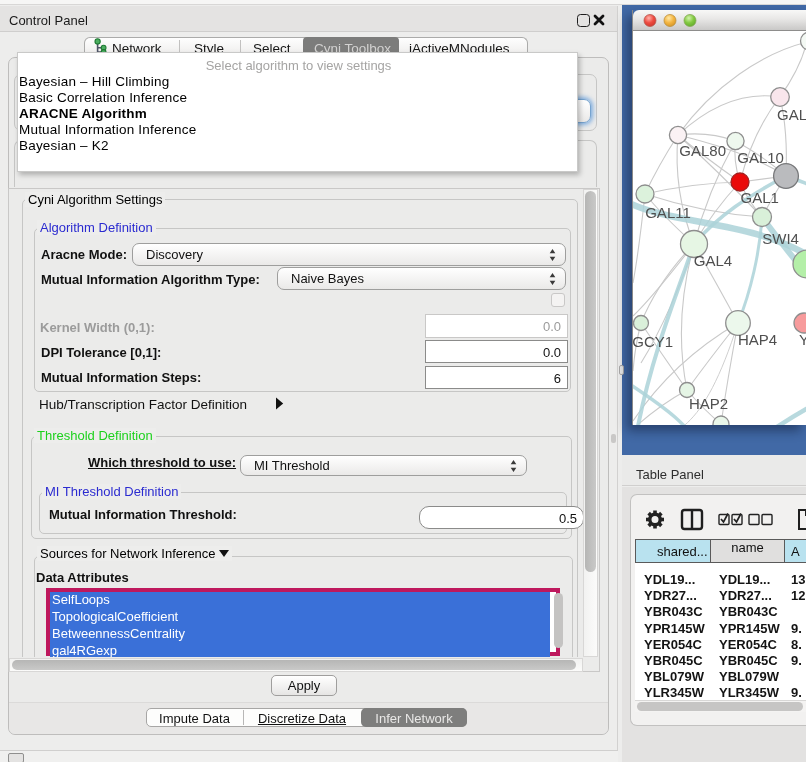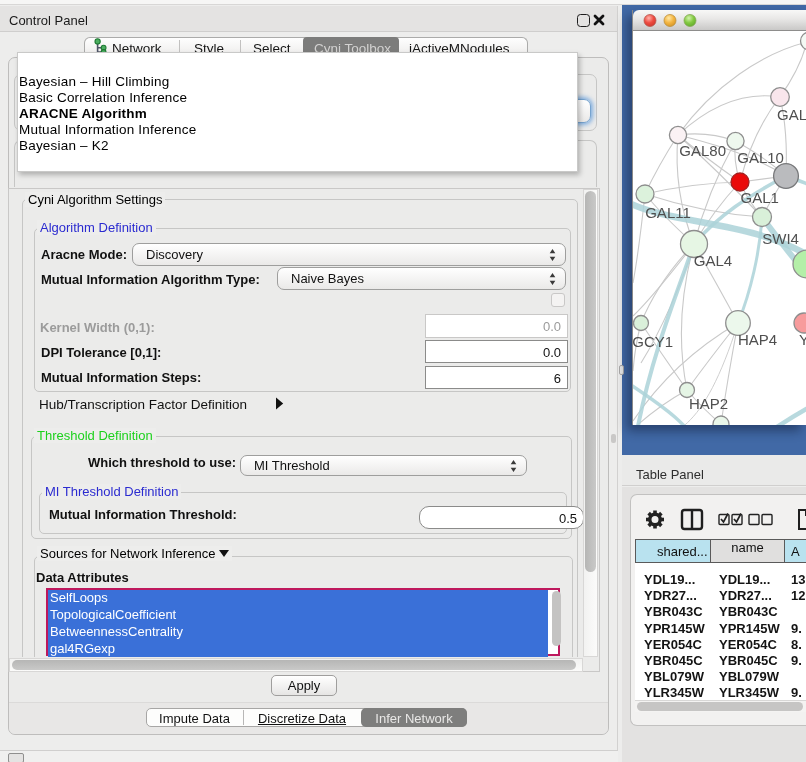--- a/index.html
+++ b/index.html
@@ -90,39 +90,39 @@
     <div class="field" style="left:416px;top:179px;width:143px;height:23px;">6</div>
 
     <div class="abs" style="left:30px;top:210px;font-size:13.5px;color:#111;">Hub/Transcription Factor Definition</div>
     <svg class="abs" style="left:266px;top:210px;" width="9" height="13" viewBox="0 0 9 13">
         <path d="M1 0.5 L8.2 6.5 L1 12.5 Z" fill="#111"></path>
       </svg>
 
     <div class="group" style="left:22px;top:249px;width:541px;height:103px;"></div>
     <div class="gtitle" style="left:25px;top:241px;color:#1dd11d;">Threshold Definition</div>
 
-    <div class="lbl" style="left:79px;top:268px;">Which threshold to use:</div>
+    <div class="lbl" style="left:79px;top:268px;text-decoration:underline;">Which threshold to use:</div>
     <div class="combo" style="left:231px;top:268px;width:287px;height:21px;">
       <span class="ctext" style="top:2px;">MI Threshold</span>
       <svg class="arrows" style="right:9px;top:4px;width:7px;height:12px;" viewBox="0 0 7 12">
           <path d="M3.5 0 L6.3 4.2 L0.7 4.2 Z M3.5 12 L6.3 7.8 L0.7 7.8 Z" fill="#3a3a3a"></path>
         </svg>
     </div>
 
     <div class="group" style="left:30px;top:305px;width:528px;height:42px;"></div>
     <div class="gtitle" style="left:33px;top:297px;color:#2b2bd0;">MI Threshold Definition</div>
 
     <div class="lbl" style="left:40px;top:320px;">Mutual Information Threshold:</div>
     <div class="field" style="left:410px;top:319px;width:165px;height:23px;border-radius:10px;">0.5</div>
 
     <div class="group" style="left:25px;top:369px;width:539px;height:117px;"></div>
     <div class="gtitle" style="left:28px;top:359px;">Sources for Network Inference <span style="display:inline-block;width:0;height:0;border-left:5.5px solid transparent;border-right:5.5px solid transparent;border-top:7px solid #111;vertical-align:1px;"></span></div>
 
     <div class="lbl" style="left:27px;top:383px;">Data Attributes</div>
-    <div class="abs" style="left:37px;top:401px;width:514px;height:68px;background:#fff;border:2px solid #be185d;">
+    <div class="abs" style="left:37px;top:401px;width:514px;height:68px;background:#fff;border:4px solid #be185d;">
       <div class="abs" style="left:0;top:0;width:500px;height:67px;background:#3a70d8;"></div>
       <div class="abs" style="left:2px;top:-1px;font-size:13px;color:#fff;line-height:17px;white-space:pre;">SelfLoops
 TopologicalCoefficient
 BetweennessCentrality
 gal4RGexp</div>
       <div class="abs" style="left:504px;top:1px;width:9px;height:55px;background:#c4c3c2;border-radius:5px;"></div>
     </div>
   </div>
 
   <div class="abs" style="left:583px;top:189px;width:15px;height:468px;background:linear-gradient(90deg,#f2f2f1,#fbfbfa);border:1px solid #d8d7d6;"></div>
@@ -144,20 +144,21 @@
   <div class="abs" style="left:243px;top:711px;width:118px;text-align:center;font-size:13px;color:#111;text-decoration:underline;">Discretize Data</div>
   <div class="abs" style="left:361px;top:711px;width:106px;text-align:center;font-size:13px;color:#e9e8e7;">Infer Network</div>
 
   <div class="abs" style="left:8px;top:753px;width:16px;height:10px;border:1.5px solid #8f8f8e;border-radius:2px;background:#e4e3e2;"></div>
 
   <div class="abs" style="left:14px;top:74px;width:583px;height:57px;border:1px solid #c6c6c5;border-radius:7px;"></div>
   <div class="combo" style="left:25px;top:99px;width:566px;height:24px;border-color:#76a3cf;box-shadow:0 0 4px 2px rgba(95,155,220,0.75);"></div>
   <div class="abs" style="left:14px;top:140px;width:583px;height:47px;border:1px solid #c6c6c5;border-radius:7px 7px 0 0;border-bottom:none;"></div>
 
   <div id="dropdown" class="abs" style="left:17px;top:52px;width:561px;height:120px;background:#fff;border:1px solid #c9c9c8;box-shadow:2px 3px 5px rgba(0,0,0,0.25);">
+    <div class="abs" style="left:0;top:5px;width:561px;text-align:center;font-size:13px;color:#a5a4a3;">Select algorithm to view settings</div>
     <div class="abs" style="left:1px;top:21px;font-size:13.5px;color:#000;letter-spacing:0.2px;">Bayesian – Hill Climbing</div>
     <div class="abs" style="left:1px;top:37px;font-size:13.5px;color:#000;letter-spacing:0.2px;">Basic Correlation Inference</div>
     <div class="abs" style="left:1px;top:53px;font-size:13.5px;color:#000;letter-spacing:0.2px;font-weight:bold;">ARACNE Algorithm</div>
     <div class="abs" style="left:1px;top:69px;font-size:13.5px;color:#000;letter-spacing:0.2px;">Mutual Information Inference</div>
     <div class="abs" style="left:1px;top:85px;font-size:13.5px;color:#000;letter-spacing:0.2px;">Bayesian – K2</div>
   </div>
 </div>
 
 <div class="abs" style="left:618px;top:0;width:188px;height:5px;background:#f6f6f5;border-bottom:1px solid #d8d7d6;"></div>
 <div class="abs" id="desktop" style="left:622px;top:5px;width:184px;height:450px;background:#4169a6;"></div>

